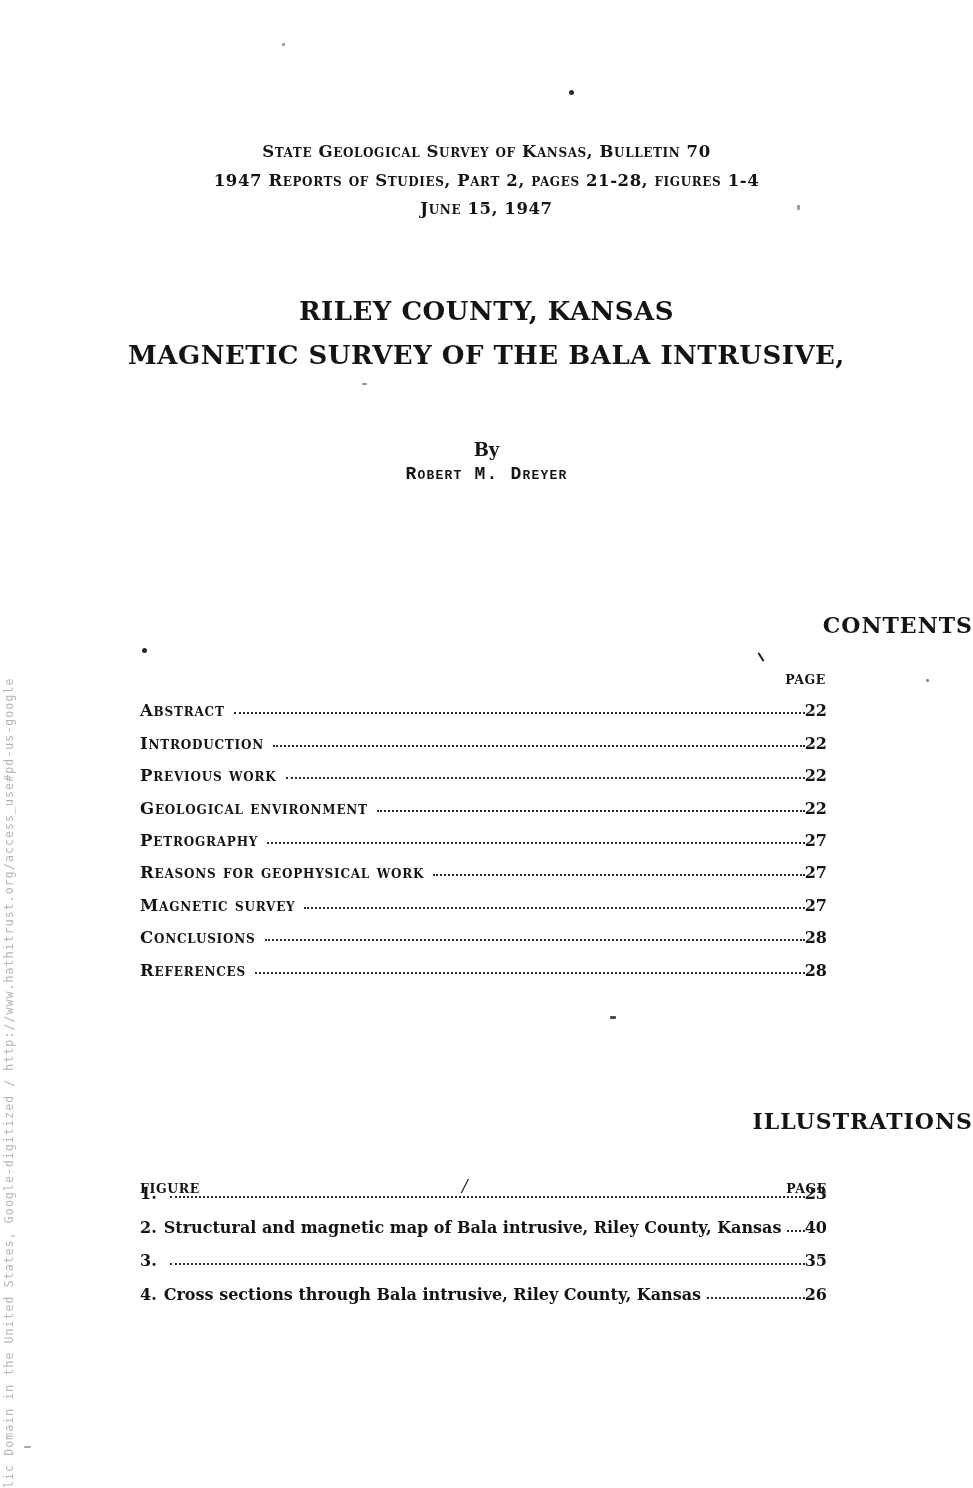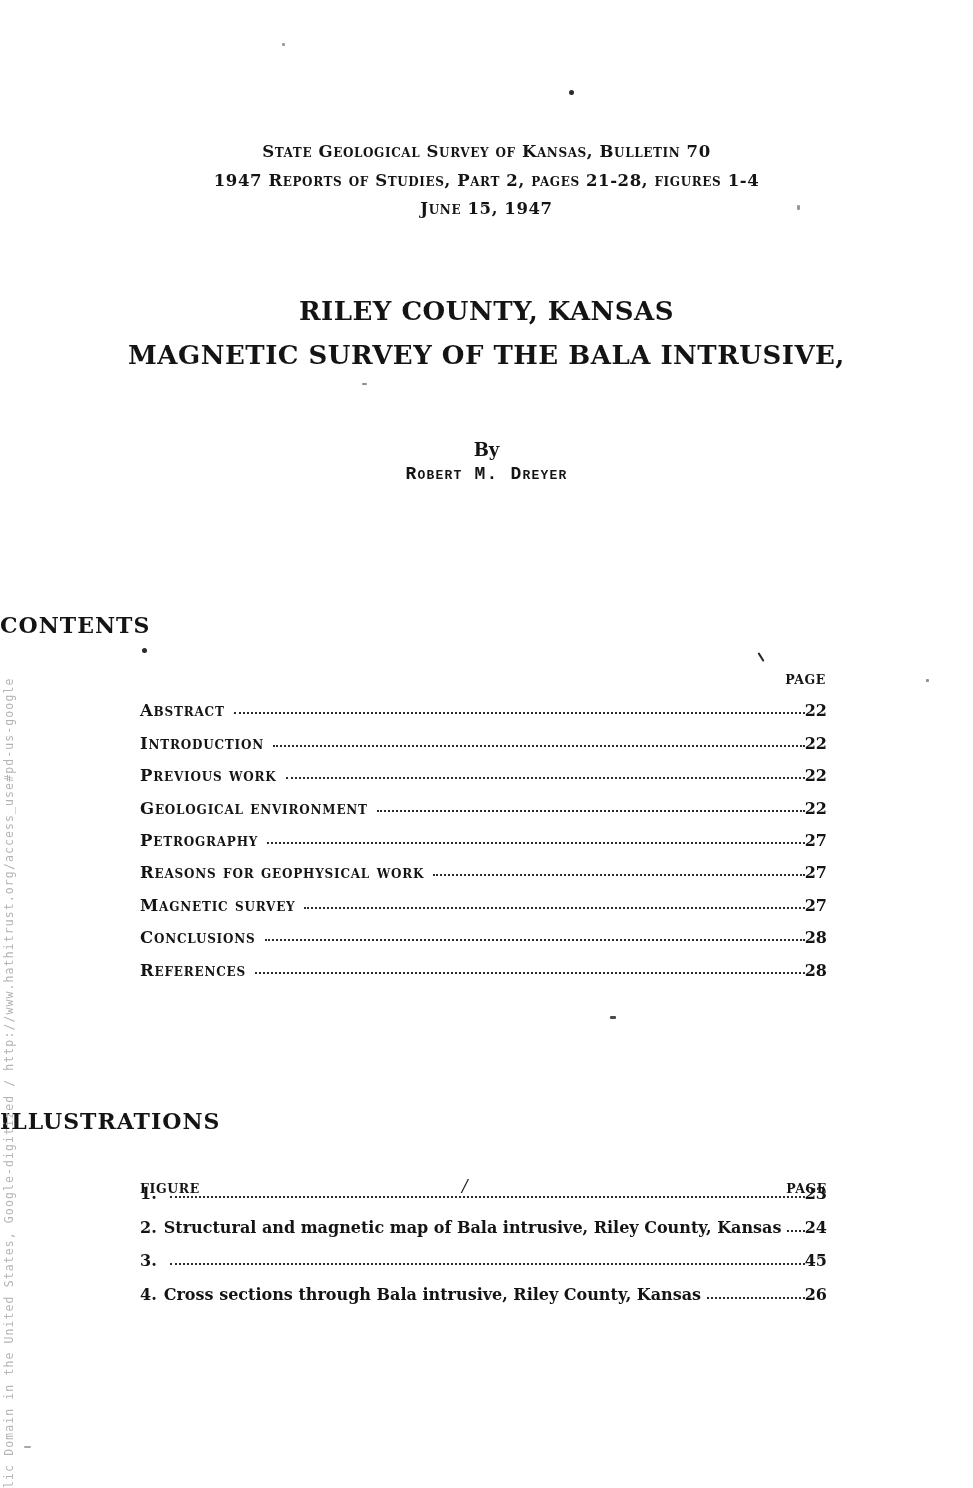--- a/index.html
+++ b/index.html
@@ -54,21 +54,21 @@
     font-weight: bold;
     font-variant: small-caps;
     letter-spacing: 1.2px;
     font-family: Liberation Mono, monospace;
   }
 
   
   .section-heading {
     position: absolute;
     left: 0; right: 0;
-    text-align: left;
+    text-align: right;
     font-size: 22px;
     font-weight: bold;
     letter-spacing: 1px;
   }
   .contents-heading { top: 612px; }
   .illustrations-heading { top: 1108px; }
 
   .page-col-label {
     position: absolute;
     font-size: 12.5px;
@@ -249,26 +249,26 @@
   <div class="illus-list">
     <div class="illus-row">
       <span class="illus-number">1.</span>
       <span class="leader"></span>
       <span class="toc-page">23</span>
     </div>
     <div class="illus-row">
       <span class="illus-number">2.</span>
       <span class="illus-label">Structural and magnetic map of Bala intrusive, Riley County, Kansas</span>
       <span class="leader"></span>
-      <span class="toc-page">24</span>
+      <span class="toc-page">40</span>
     </div>
     <div class="illus-row">
       <span class="illus-number">3.</span>
       <span class="leader"></span>
-      <span class="toc-page">45</span>
+      <span class="toc-page">35</span>
     </div>
     <div class="illus-row">
       <span class="illus-number">4.</span>
       <span class="illus-label">Cross sections through Bala intrusive, Riley County, Kansas</span>
       <span class="leader"></span>
       <span class="toc-page">26</span>
     </div>
   </div>
 
   <div class="watermark">Public Domain in the United States, Google-digitized  /  http://www.hathitrust.org/access_use#pd-us-google</div>

